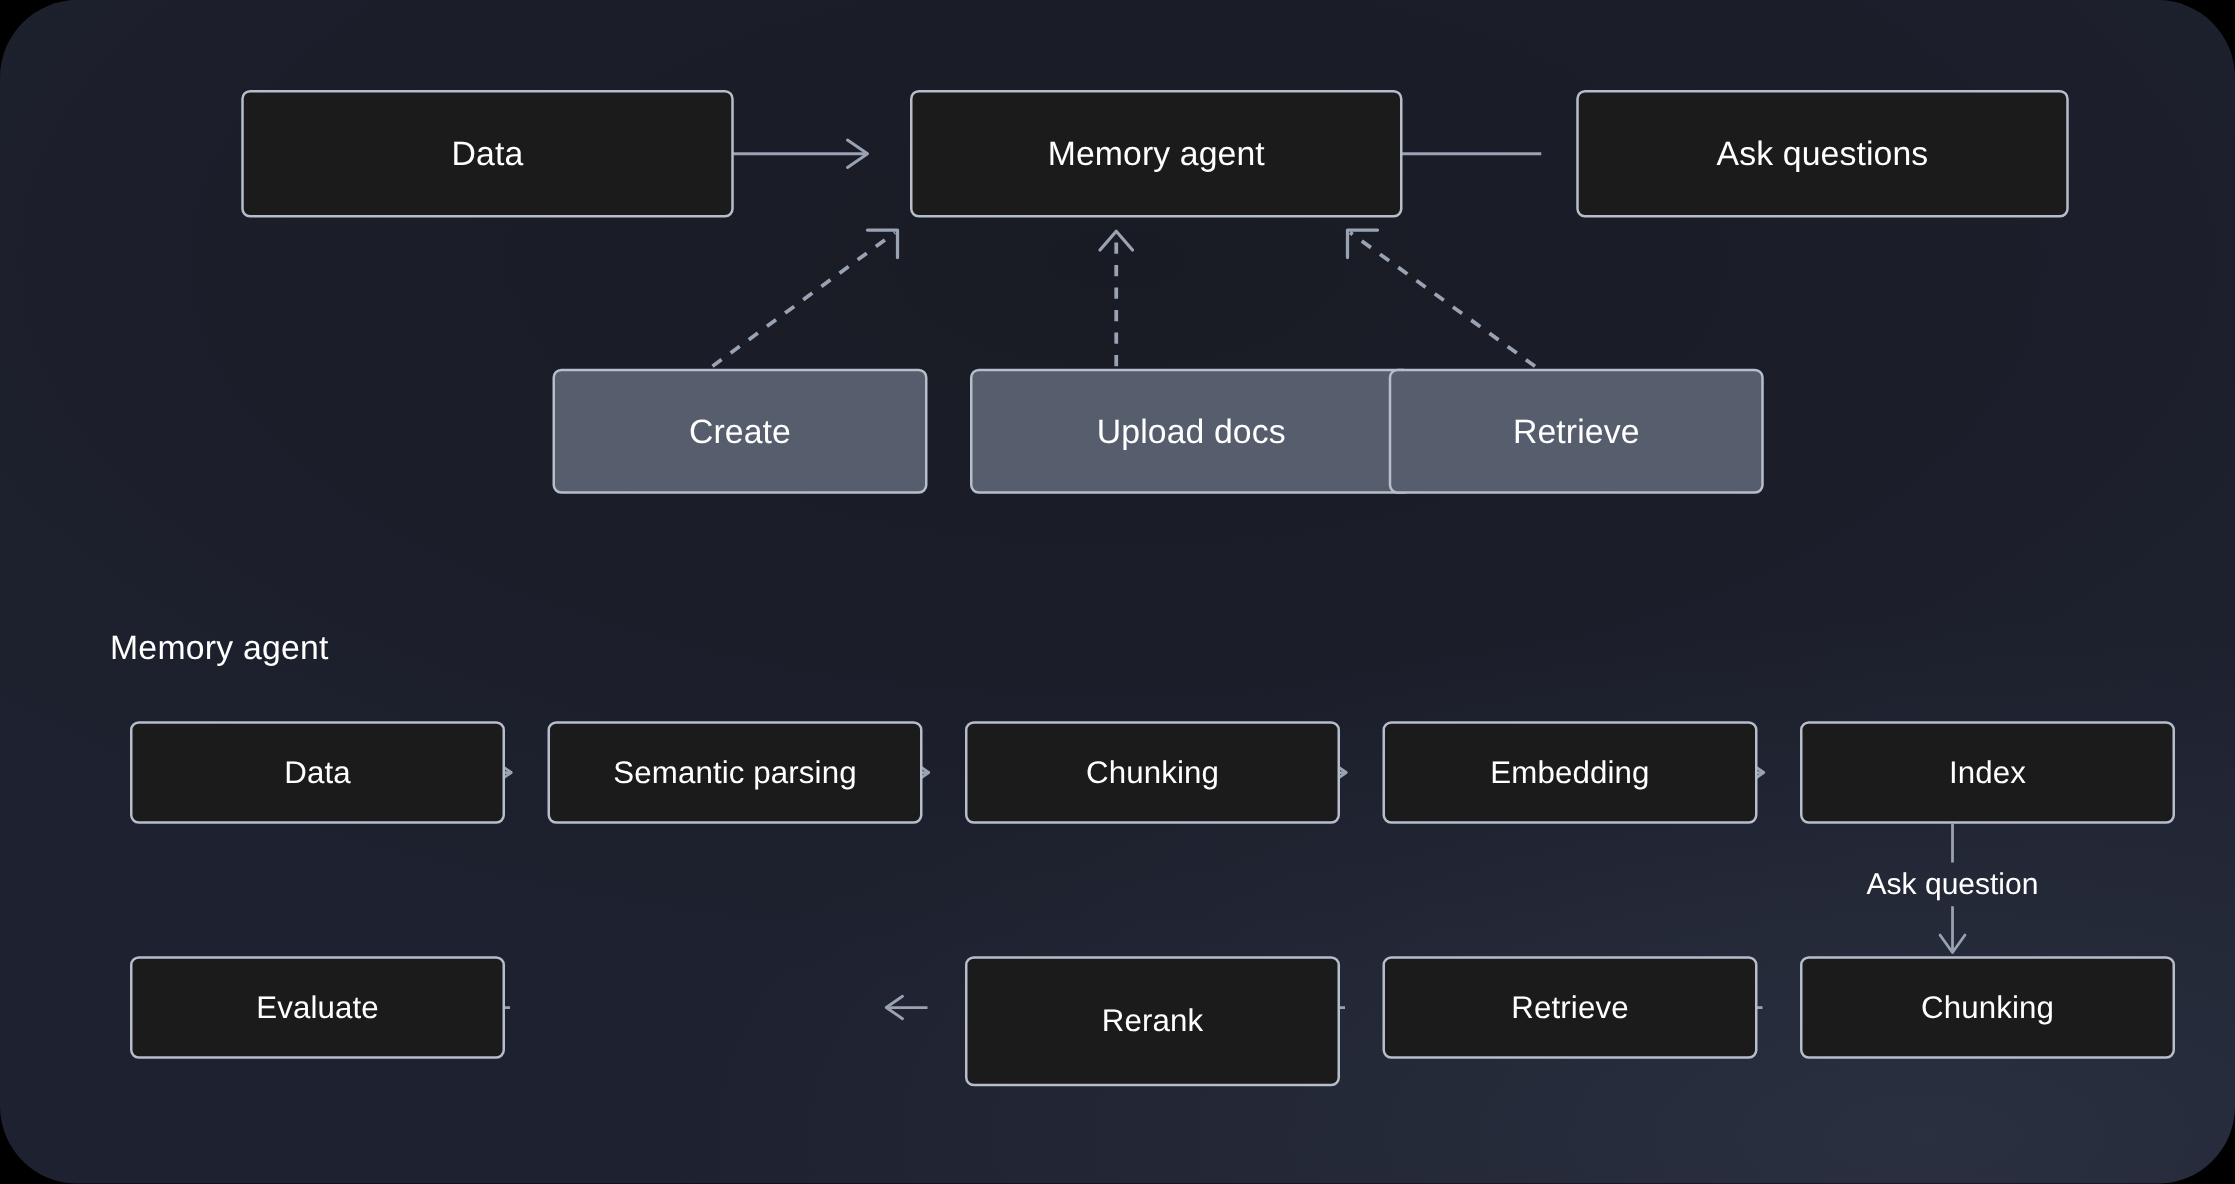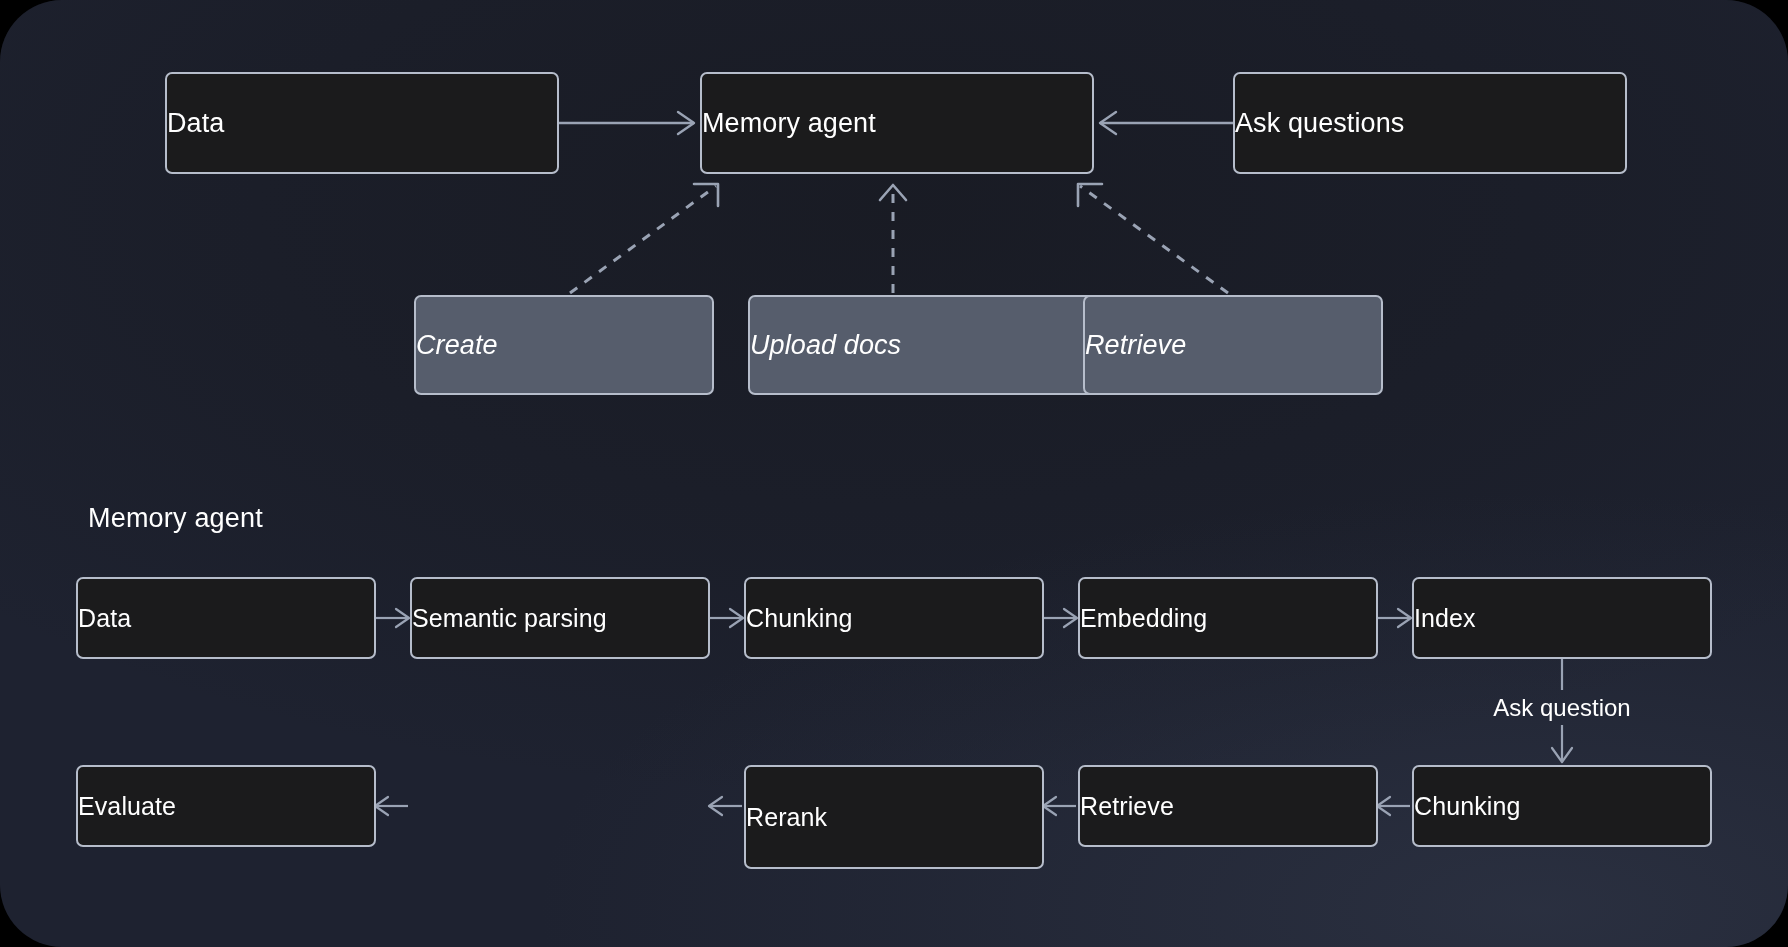--- a/index.html
+++ b/index.html
@@ -54,27 +54,28 @@
     overflow: visible;
   }
 
   .node {
     position: absolute;
     box-sizing: border-box;
     border: 2px solid #b6bdcb;
     border-radius: 7px;
     display: flex;
     align-items: center;
-    justify-content: flex-start;
+    justify-content: center;
     color: #ffffff;
     text-align: center;
     letter-spacing: 0.1px;
+    margin-left: 28px;
   }
   .node.dark  { background: #1b1b1c; }
-  .node.light { background: #565d6c; font-style: italic; }
+  .node.light { background: #565d6c; }
 
   .n-top    { font-size: 27px; }
   .n-mid    { font-size: 27px; }
   .n-pipe   { font-size: 25px; }
 
   .section-label {
     position: absolute;
     color: #ffffff;
     font-size: 27px;
     letter-spacing: 0.2px;

